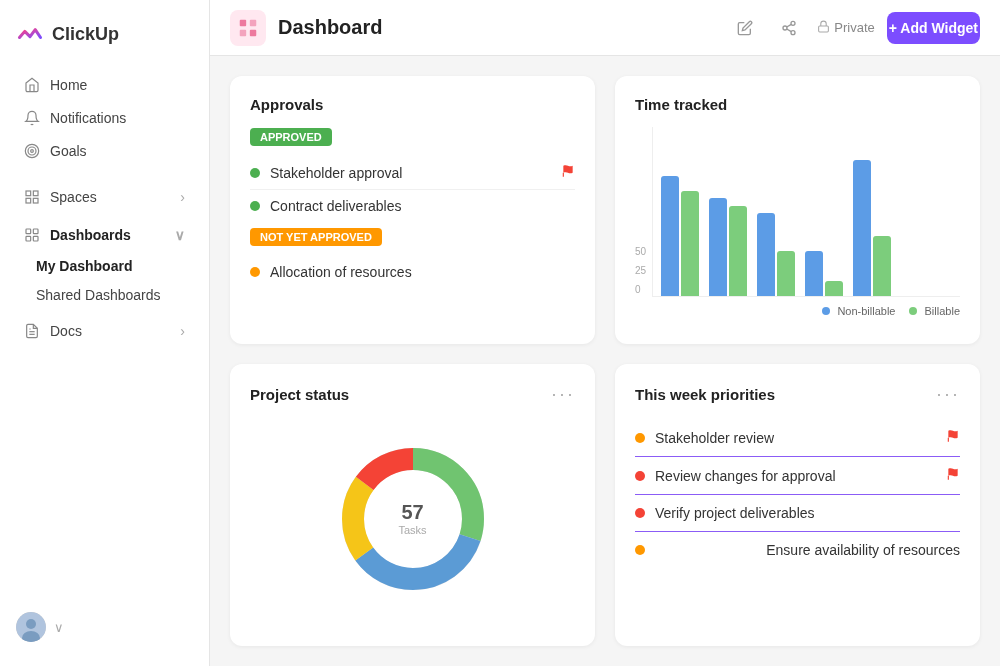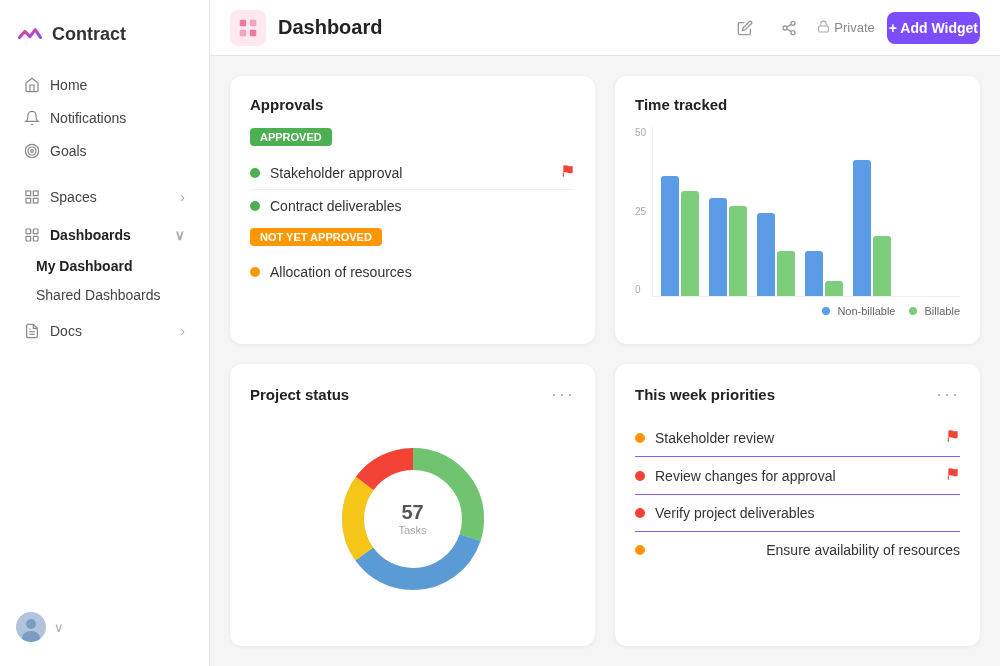--- a/index.html
+++ b/index.html
@@ -121,21 +121,21 @@
   <div class="logo-area">
     <svg class="logo-icon" viewBox="0 0 32 32">
       <defs>
         <linearGradient id="lg1" x1="0%" y1="0%" x2="100%" y2="100%">
           <stop offset="0%" style="stop-color:#ff4081"></stop>
           <stop offset="100%" style="stop-color:#7c4dff"></stop>
         </linearGradient>
       </defs>
       <path d="M4 20 L10 13 L16 19 L22 11 L28 20" stroke="url(#lg1)" stroke-width="3.5" fill="none" stroke-linecap="round" stroke-linejoin="round"></path>
     </svg>
-    <span class="logo-text">Contract</span>
+    <span class="logo-text">ClickUp</span>
   </div>
 
   <div class="sidebar-nav">
     <div class="nav-item">
       <svg class="nav-icon" viewBox="0 0 24 24" fill="none" stroke="currentColor" stroke-width="1.8">
           <path d="M3 9l9-7 9 7v11a2 2 0 01-2 2H5a2 2 0 01-2-2z"></path>
           <polyline points="9 22 9 12 15 12 15 22"></polyline>
         </svg>
       <span>Home</span>
     </div>
@@ -279,21 +279,21 @@
         <div class="approval-item">
           <span class="dot dot-orange"></span>
           <span>Allocation of resources</span>
         </div>
       </div>
     </div>
 
     <div class="card">
       <div class="card-title">Time tracked</div>
       <div style="display:flex; height:170px;">
-        <div style="display:flex;flex-direction:column;justify-content:space-between;font-size:10px;color:#aaa;padding-right:6px;padding-bottom:2px;">
+        <div style="display:flex;flex-direction:column;justify-content:flex-end;font-size:10px;color:#aaa;padding-right:6px;padding-bottom:2px;gap:8px;">
           <span>50</span>
           <span>25</span>
           <span>0</span>
         </div>
         <div style="flex:1;display:flex;align-items:flex-end;gap:10px;border-left:1px solid #eee;border-bottom:1px solid #eee;padding:0 8px 0 8px;">
 
           <div class="bar-group">
             <div class="bar bar-blue" style="width:18px;height:120px;"></div>
             <div class="bar bar-green" style="width:18px;height:105px;"></div>
           </div>

